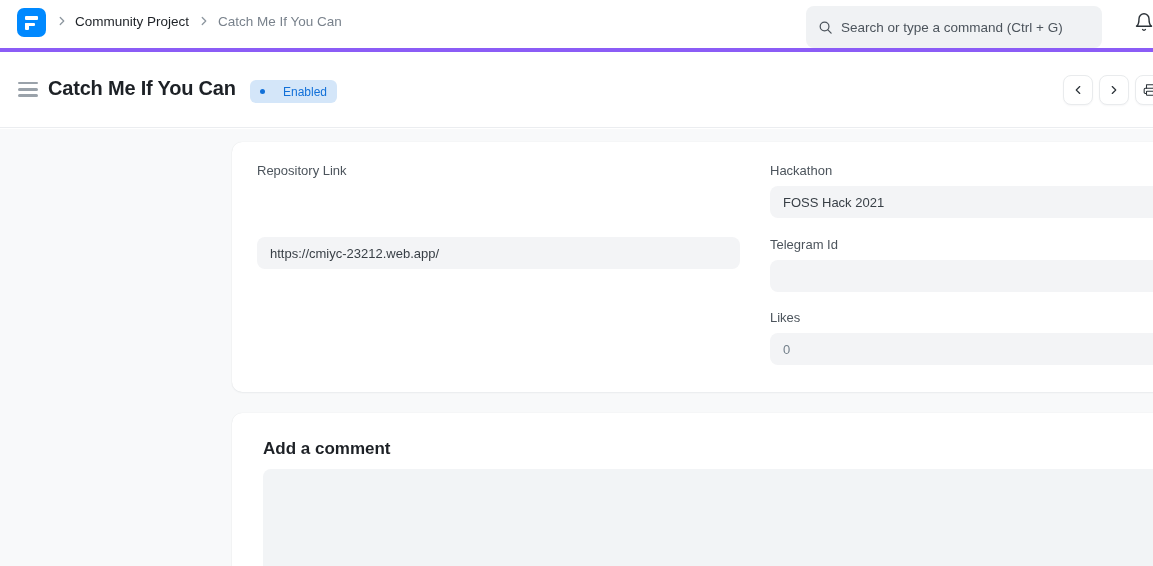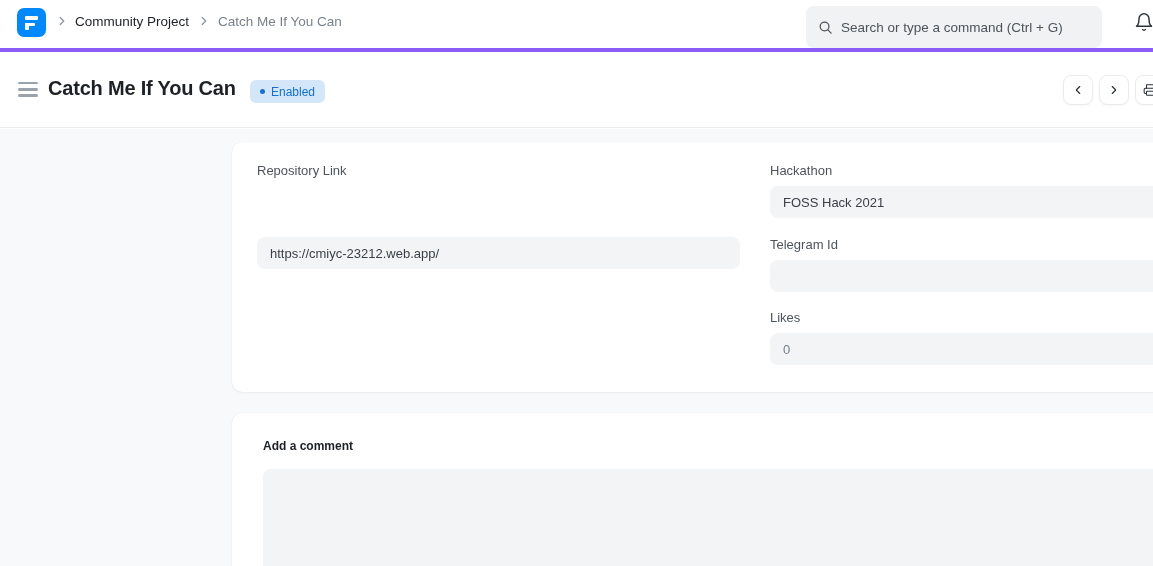--- a/index.html
+++ b/index.html
@@ -56,21 +56,21 @@
   .hamburger { position: absolute; left: 18px; top: 29px; width: 20px; height: 15px; cursor: pointer; }
   .hamburger span { display: block; height: 2.4px; background: #9aa2aa; border-radius: 2px; margin-bottom: 3.8px; }
   .page-title {
     position: absolute; left: 48px; top: 24px;
     font-size: 20px; font-weight: 700; letter-spacing: -0.2px; color: #1d2126; white-space: nowrap;
   }
   .status-badge {
     position: absolute; left: 250px; top: 27px; height: 23px;
     background: #d4e6f9; color: #1270d8; border-radius: 6px;
     font-size: 12px; font-weight: 500;
-    display: inline-flex; align-items: center; gap: 6px; padding: 0 10px; white-space: nowrap;
+    display: inline-flex; align-items: center; gap: 18px; padding: 0 10px; white-space: nowrap;
   }
   .status-dot { width: 5px; height: 5px; border-radius: 50%; background: #1270d8; }
 
   .head-btn {
     position: absolute; top: 22px; width: 30px; height: 30px;
     background: #fff; border: 1px solid #e9ebed; border-radius: 8px;
     box-shadow: 0 1px 2px rgba(20,30,40,0.04);
     display: flex; align-items: center; justify-content: center;
     color: #2b3238; cursor: pointer;
   }
@@ -101,21 +101,21 @@
   }
   .field input.muted { color: #74808b; }
   .f-repo     { left: 25px;  top: 21px;  width: 483px; }
   .f-hack     { left: 538px; top: 21px;  width: 437px; }
   .f-video    { left: 25px;  top: 95px;  width: 483px; }
   .f-telegram { left: 538px; top: 95px;  width: 437px; }
   .f-likes    { left: 538px; top: 168px; width: 437px; }
 
   .comments-heading {
     position: absolute; left: 31px; top: 26px;
-    font-size: 12px; font-weight: 700; color: #1d2126;
+    font-size: 17px; font-weight: 700; color: #1d2126;
   }
   .comment-box {
     position: absolute; left: 31px; top: 56px; width: 1000px; height: 175px;
     background: #f2f4f6; border-radius: 8px; cursor: text;
   }
 </style>
 </head>
 <body>
 
 <div id="app">

